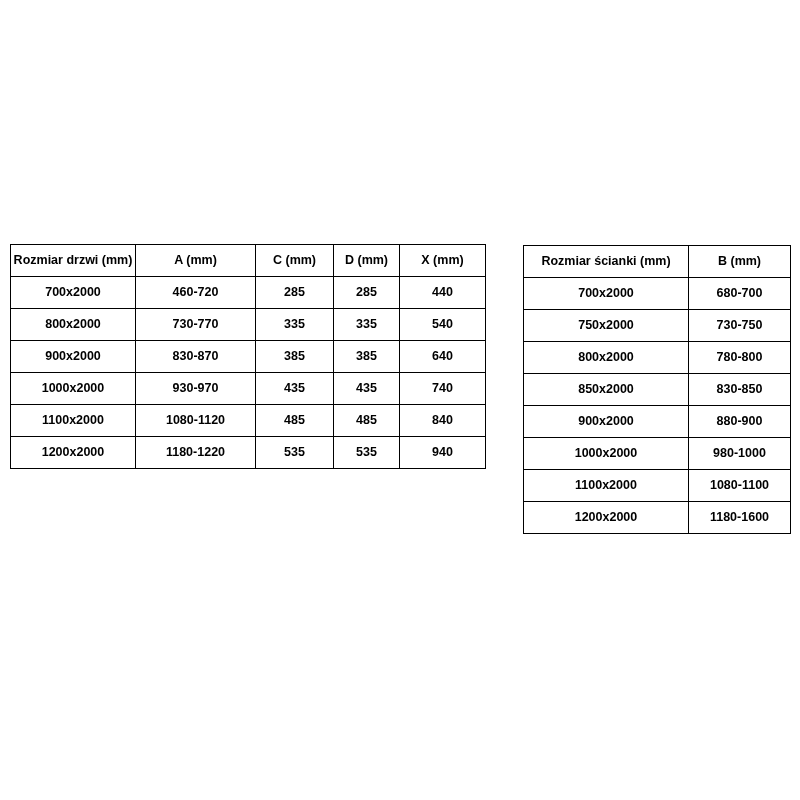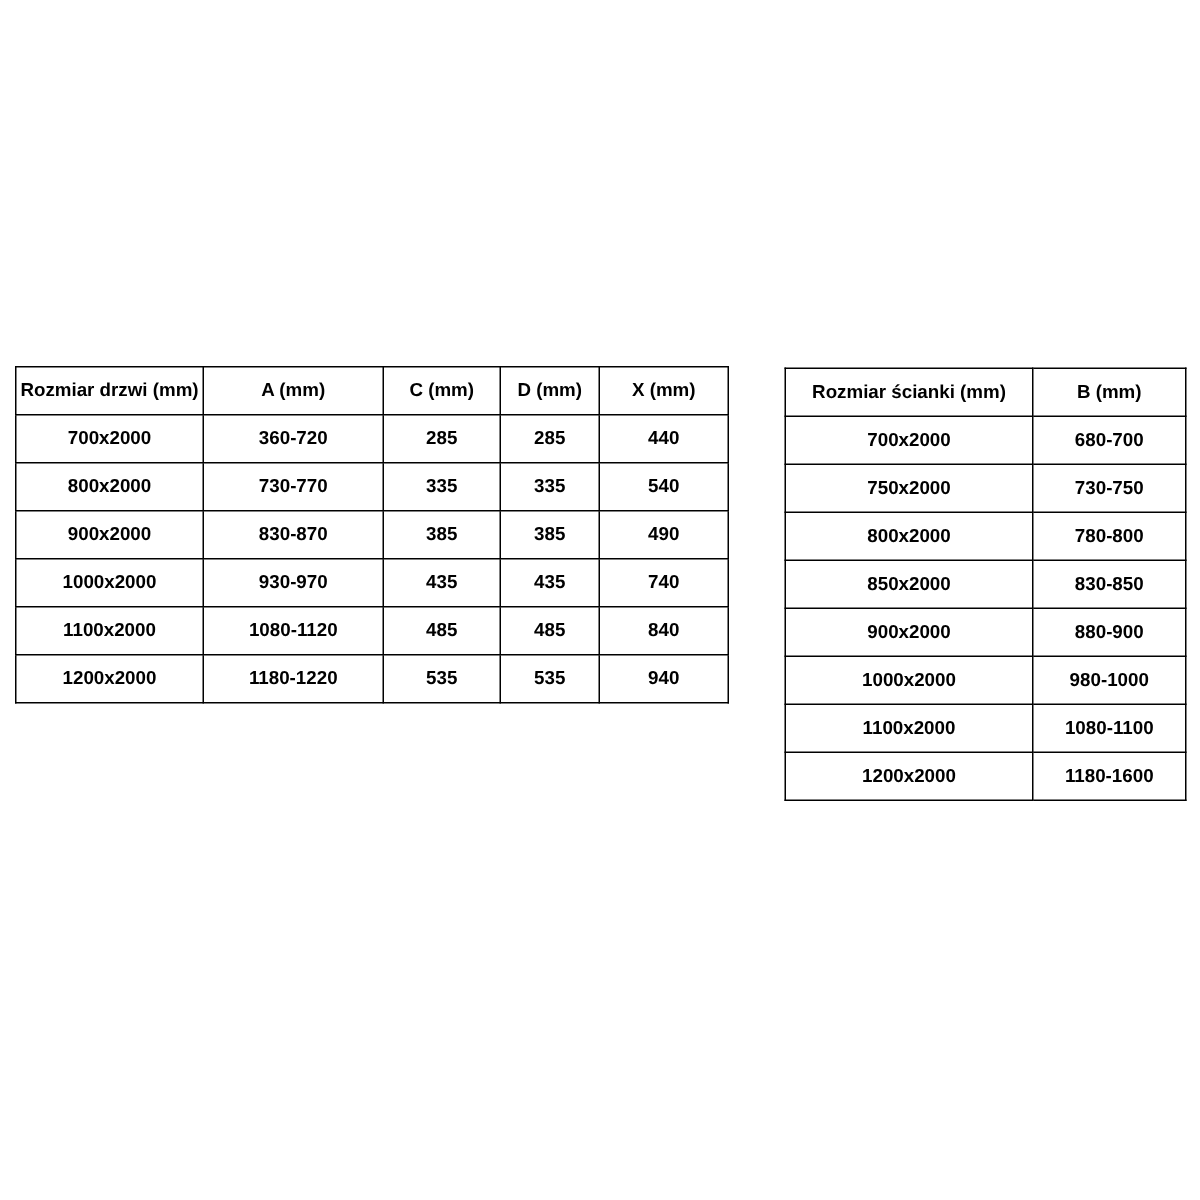--- a/index.html
+++ b/index.html
@@ -75,38 +75,38 @@
         <th>Rozmiar drzwi (mm)</th>
         <th>A (mm)</th>
         <th>C (mm)</th>
         <th>D (mm)</th>
         <th>X (mm)</th>
       </tr>
     </thead>
     <tbody>
       <tr>
         <td>700x2000</td>
-        <td>360-720</td>
+        <td>460-720</td>
         <td>285</td>
         <td>285</td>
         <td>440</td>
       </tr>
       <tr>
         <td>800x2000</td>
         <td>730-770</td>
         <td>335</td>
         <td>335</td>
         <td>540</td>
       </tr>
       <tr>
         <td>900x2000</td>
         <td>830-870</td>
         <td>385</td>
         <td>385</td>
-        <td>490</td>
+        <td>640</td>
       </tr>
       <tr>
         <td>1000x2000</td>
         <td>930-970</td>
         <td>435</td>
         <td>435</td>
         <td>740</td>
       </tr>
       <tr>
         <td>1100x2000</td>

